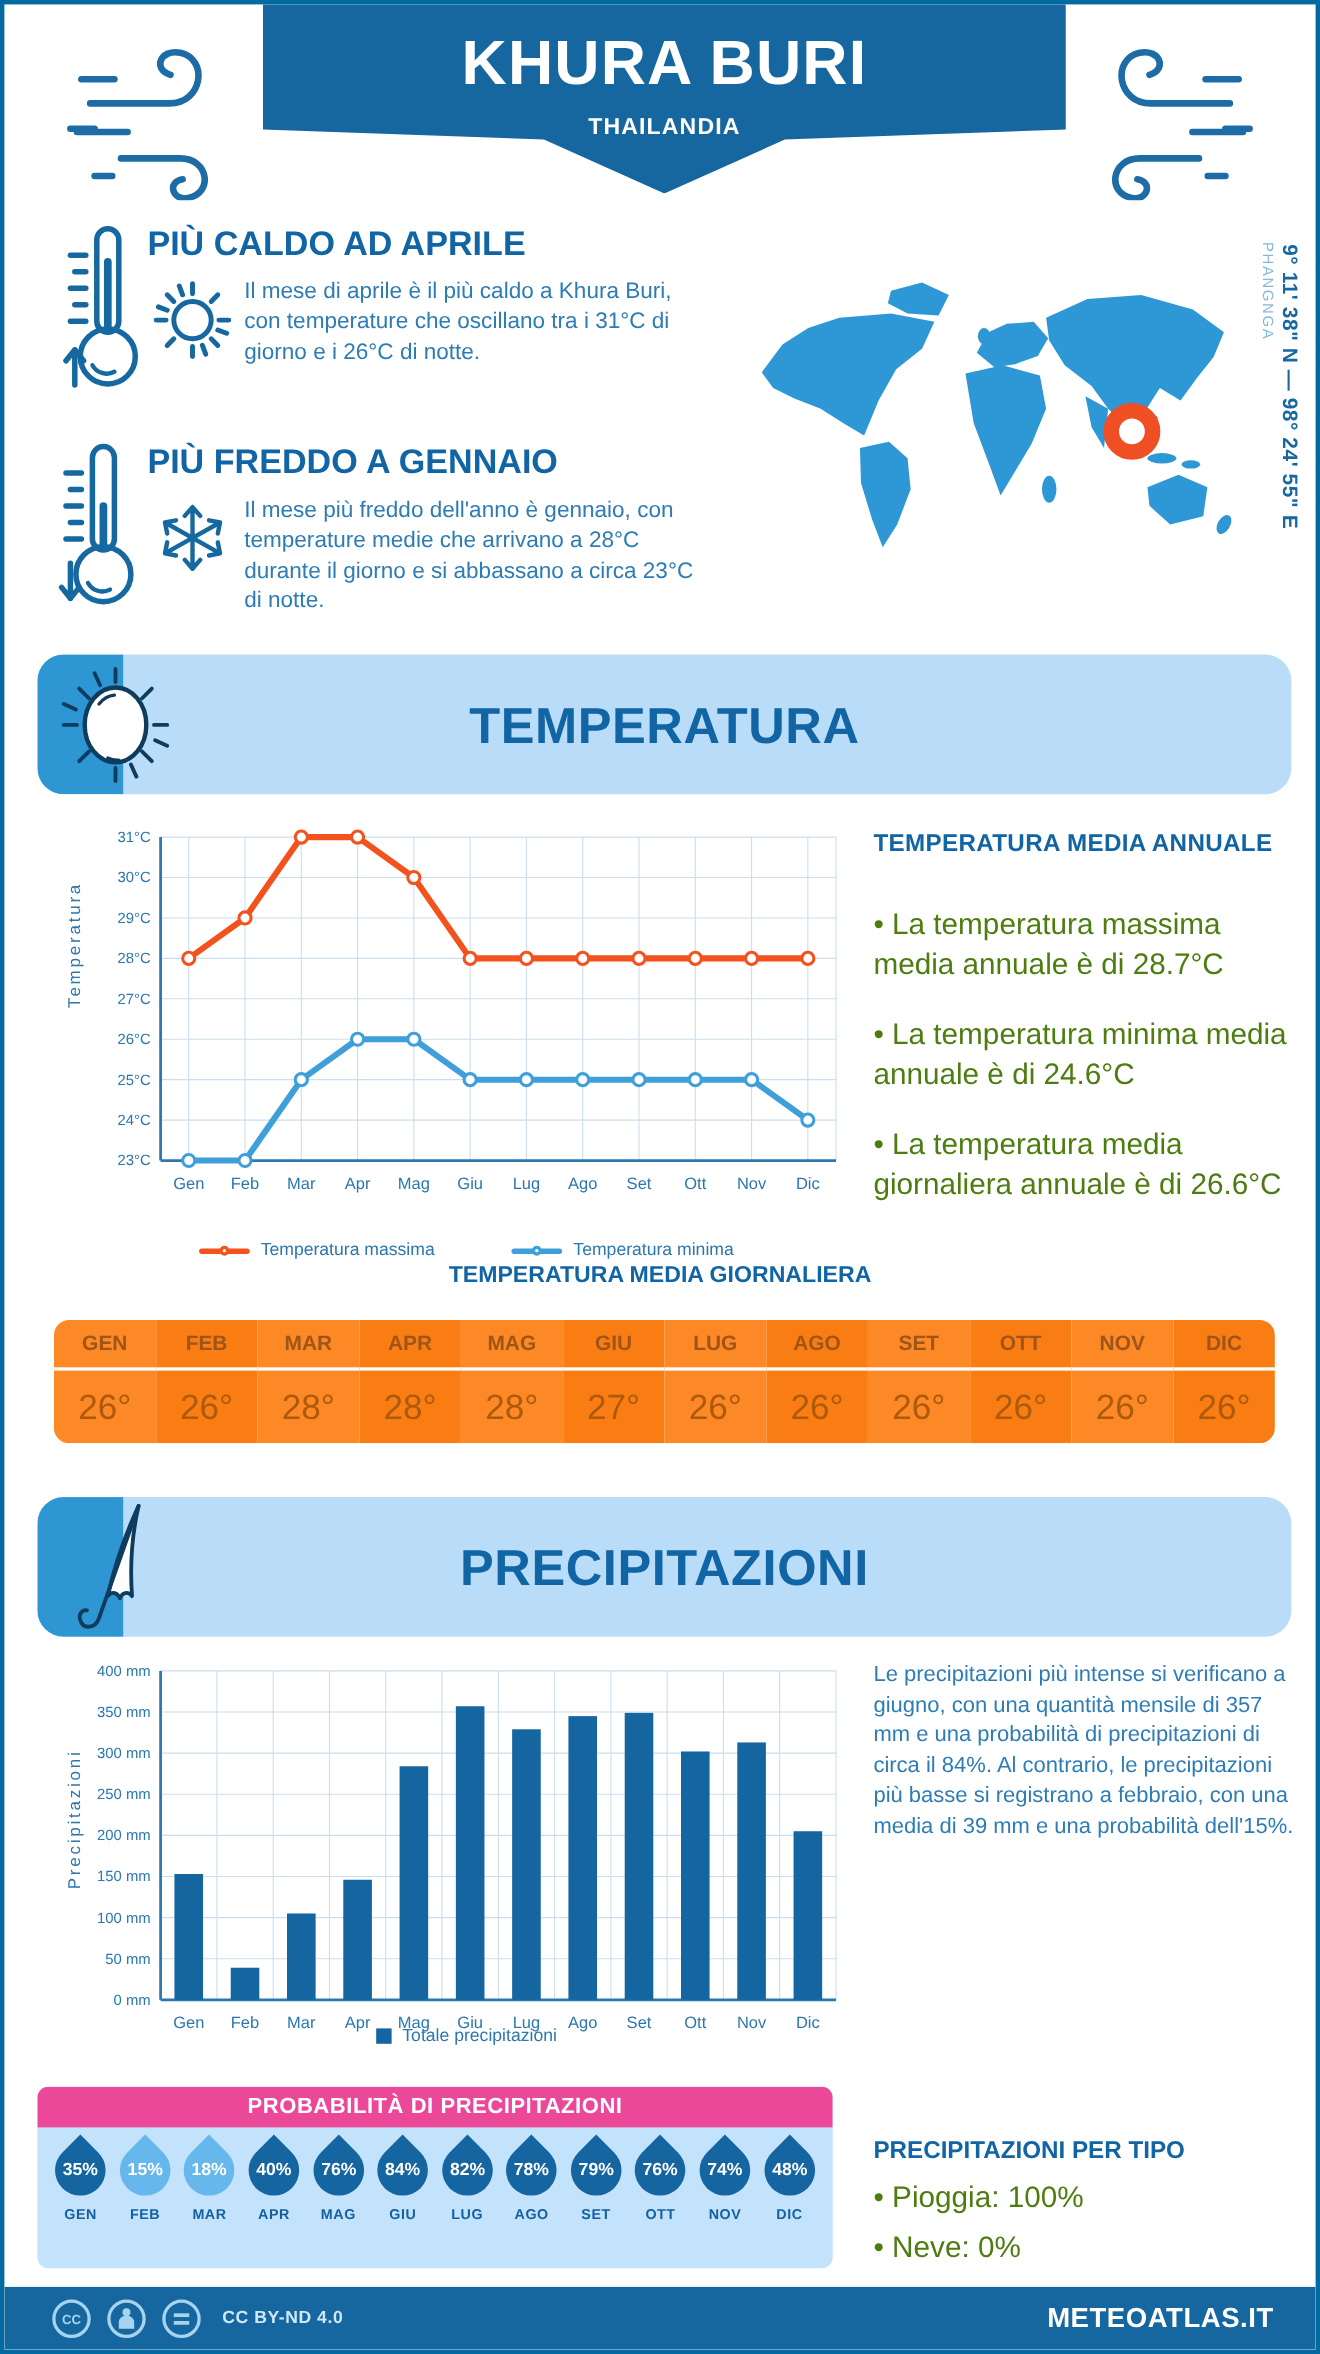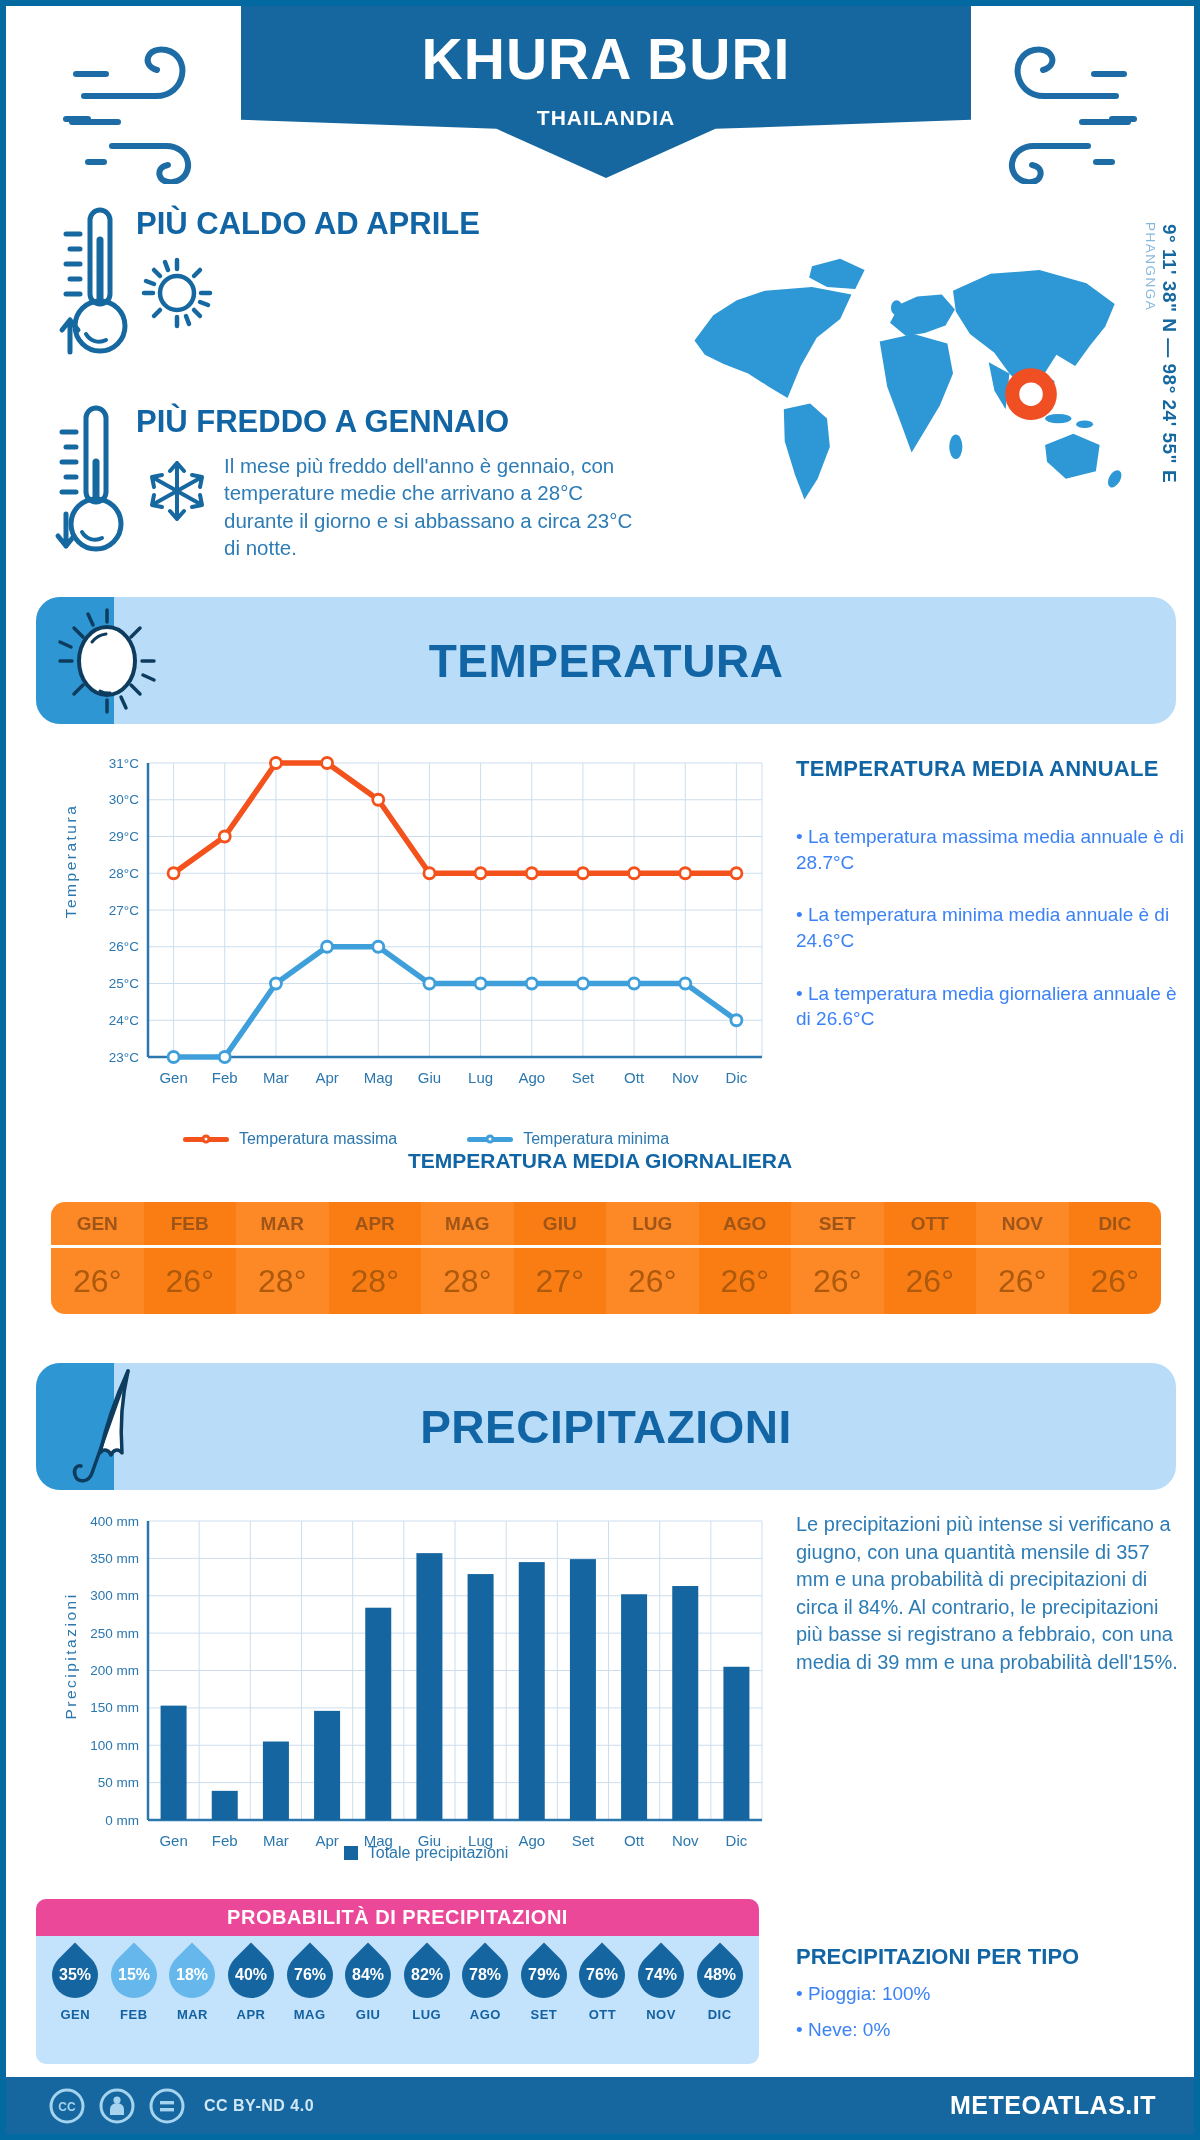--- a/index.html
+++ b/index.html
@@ -1,19 +1,19 @@
 <!DOCTYPE html>
 <html><head>
 <meta charset="utf-8">
 <style>
   html,body{margin:0;padding:0;background:#e8eef3;}
   *{box-sizing:border-box;}
   .page{
     position:relative;width:1200px;height:2140px;margin:0 auto;
-    background:#ffffff;border:6px solid #0369a1;overflow:hidden;
+    background:#ffffff;border:4px solid #0369a1;overflow:hidden;
     font-family:"Liberation Sans",sans-serif;
   }
   .abs{position:absolute;}
   svg text{font-family:"Liberation Sans",sans-serif;}
 
   
   .banner{
     left:235px;top:-10px;width:730px;height:182px;background:#16679f;
     clip-path:polygon(0 0,100% 0,100% 68%,65% 73%,50% 100%,35% 73%,0 68%);
     display:flex;flex-direction:column;align-items:center;color:#fff;
@@ -47,21 +47,21 @@
     transform:rotate(-90deg);transform-origin:0 0;}
   .legend{left:75px;width:690px;display:flex;justify-content:center;gap:70px;align-items:center;}
   .legend .item{display:flex;align-items:center;gap:10px;font-size:16px;color:#2b77ae;}
   .legend .line-sample{position:relative;width:46px;height:5px;border-radius:3px;}
   .legend .line-sample .dot{position:absolute;left:50%;top:50%;width:9px;height:9px;border-radius:50%;
     background:#fff;border:3px solid;transform:translate(-50%,-50%);}
   .legend .sq{width:14px;height:14px;background:#1565a0;}
 
   
   .stats-title{font-size:22px;font-weight:800;color:#1165a4;letter-spacing:.3px;}
-  .bullet{margin:0 0 27px 0;font-size:19px;line-height:1.35;color:#3b82f6;}
+  .bullet{margin:0 0 27px 0;font-size:27px;line-height:1.35;color:#4d7c0f;}
   .bullet::before{content:"• ";}
 
   
   .daily-title{left:0;width:100%;text-align:center;font-size:21px;font-weight:700;color:#1165a4;}
   .temp-table{left:45px;width:1110px;height:112px;border-radius:14px;overflow:hidden;display:flex;}
   .temp-col{flex:1;display:flex;flex-direction:column;}
   .temp-col .m{height:46px;display:flex;align-items:center;justify-content:center;
     font-size:19px;font-weight:700;color:#9f5517;border-bottom:3px solid #fff;}
   .temp-col .v{flex:1;display:flex;align-items:center;justify-content:center;
     font-size:32px;font-weight:400;color:#ad5a0d;}
@@ -135,20 +135,21 @@
       <path d="M16,16 l6,6"></path>
         <path d="M56,56 l6,6"></path>
         <path d="M16,62 l6,-6"></path>
         <path d="M56,22 l6,-6"></path>
       <path d="M27,8 l3,8"></path>
         <path d="M48,62 l3,8"></path>
         <path d="M8,27 l8,3"></path>
         <path d="M62,48 l8,3"></path>
     </g>
   </svg>
+  <div class="abs hl-text" style="left:218px;top:247px;width:420px">Il mese di aprile è il più caldo a Khura Buri, con temperature che oscillano tra i 31°C di giorno e i 26°C di notte.</div>
 
   <svg class="abs" style="left:48px;top:396px" width="85" height="155" viewBox="0 0 85 155" fill="none" stroke="#1668a1" stroke-width="5" stroke-linecap="round">
     <rect x="32" y="6" width="20" height="94" rx="10"></rect>
     <circle cx="42" cy="122" r="25"></circle>
     <path d="M42,60 v38" stroke-width="7"></path>
     <path d="M28,130 a15,15 0 0 0 20,6" stroke-width="4"></path>
     <path d="M8,30 h14 M12,45 h10 M8,60 h14 M12,75 h10 M8,90 h14"></path>
     <path d="M12,112 v32 M12,144 l-8,-10 M12,144 l8,-10"></path>
   </svg>
   <div class="abs hl-title" style="left:130px;top:398px">PIÙ FREDDO A GENNAIO</div>

